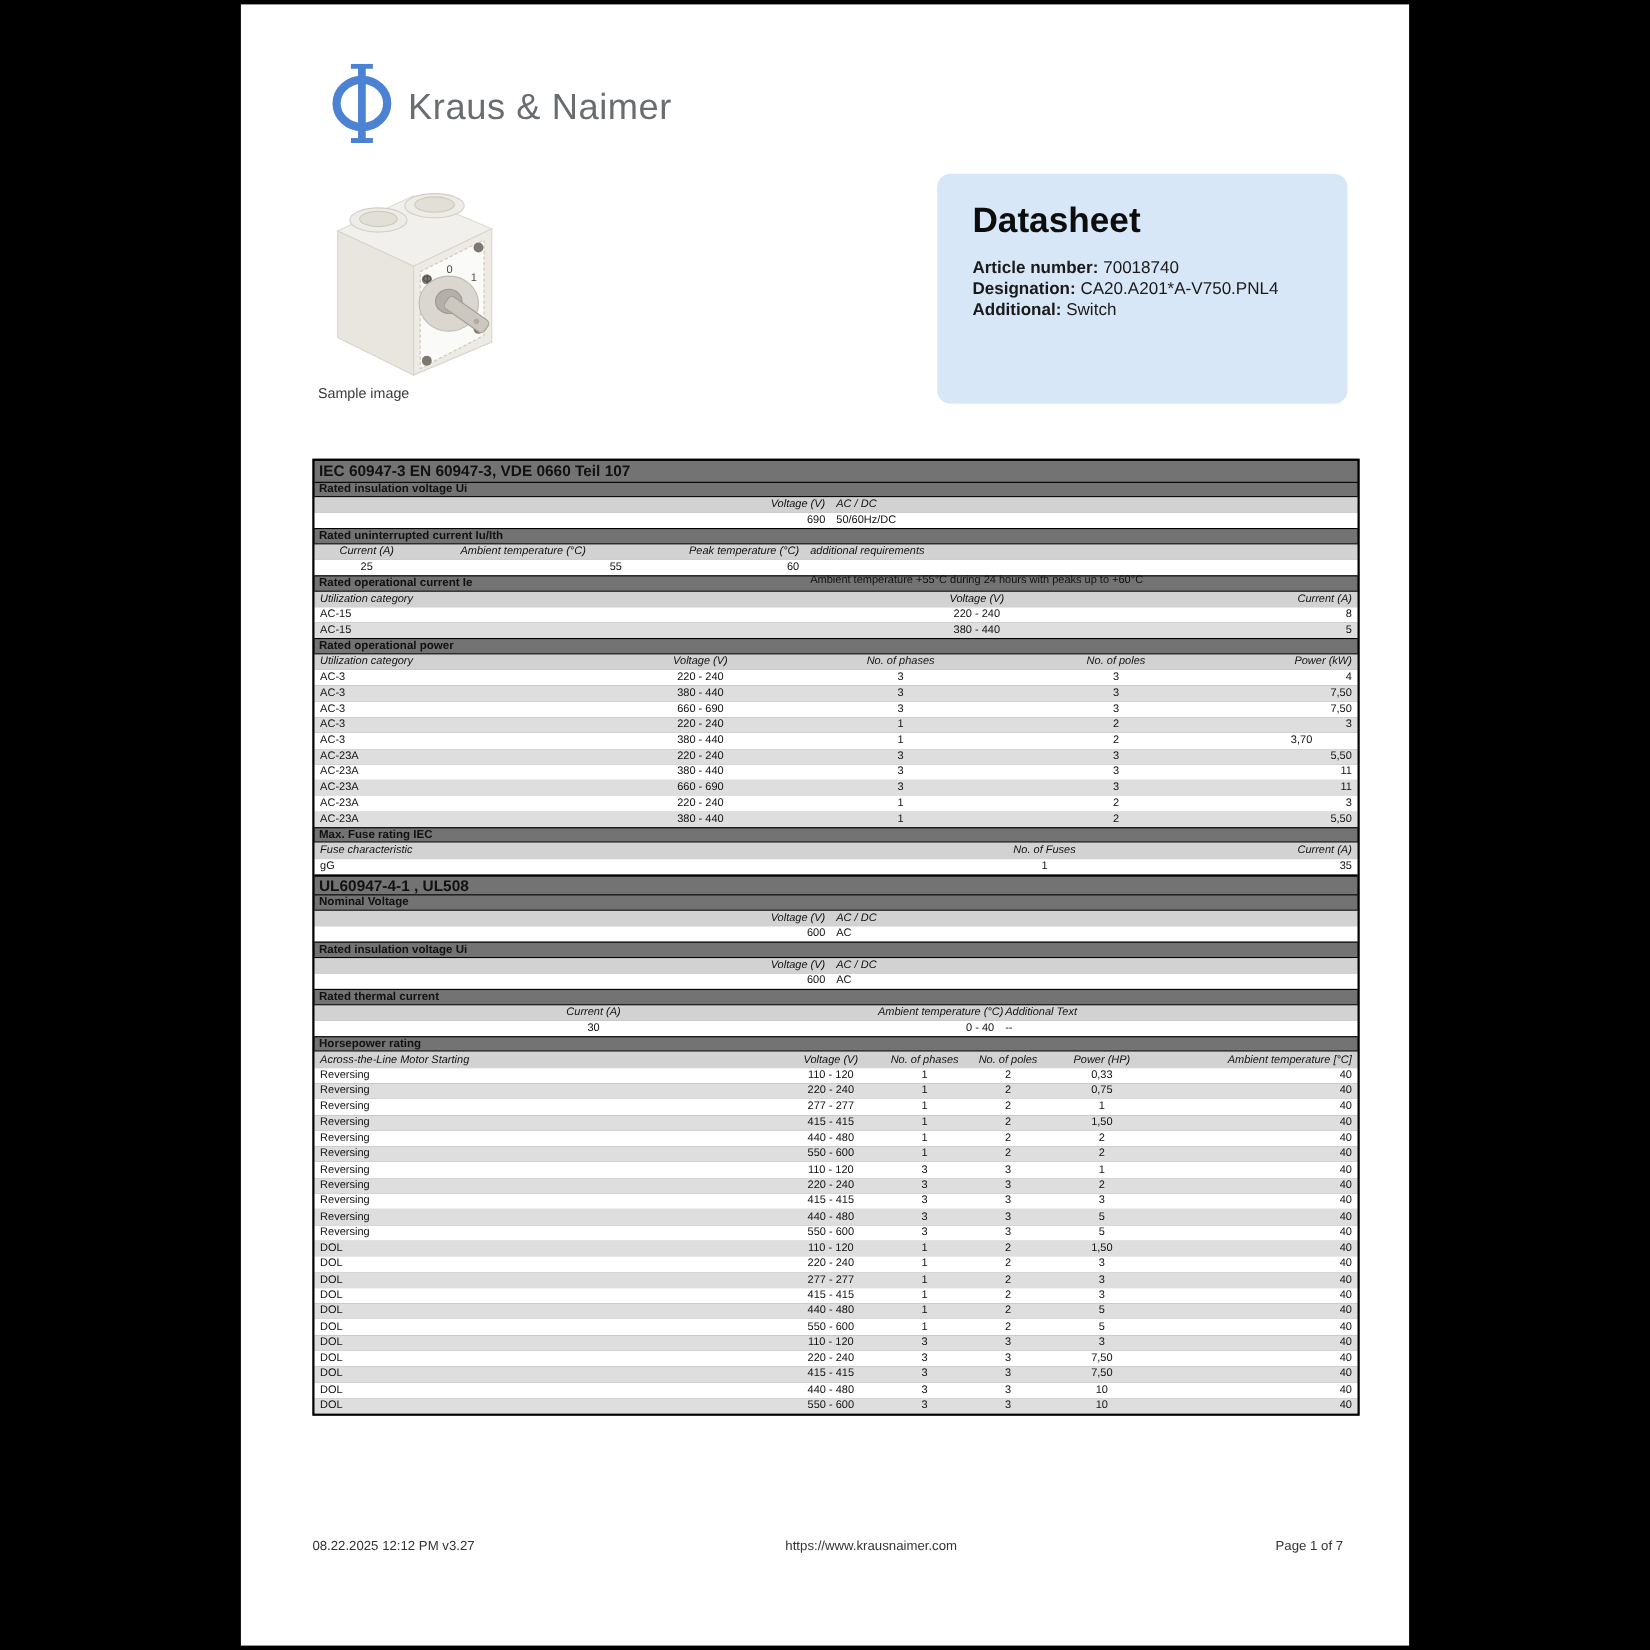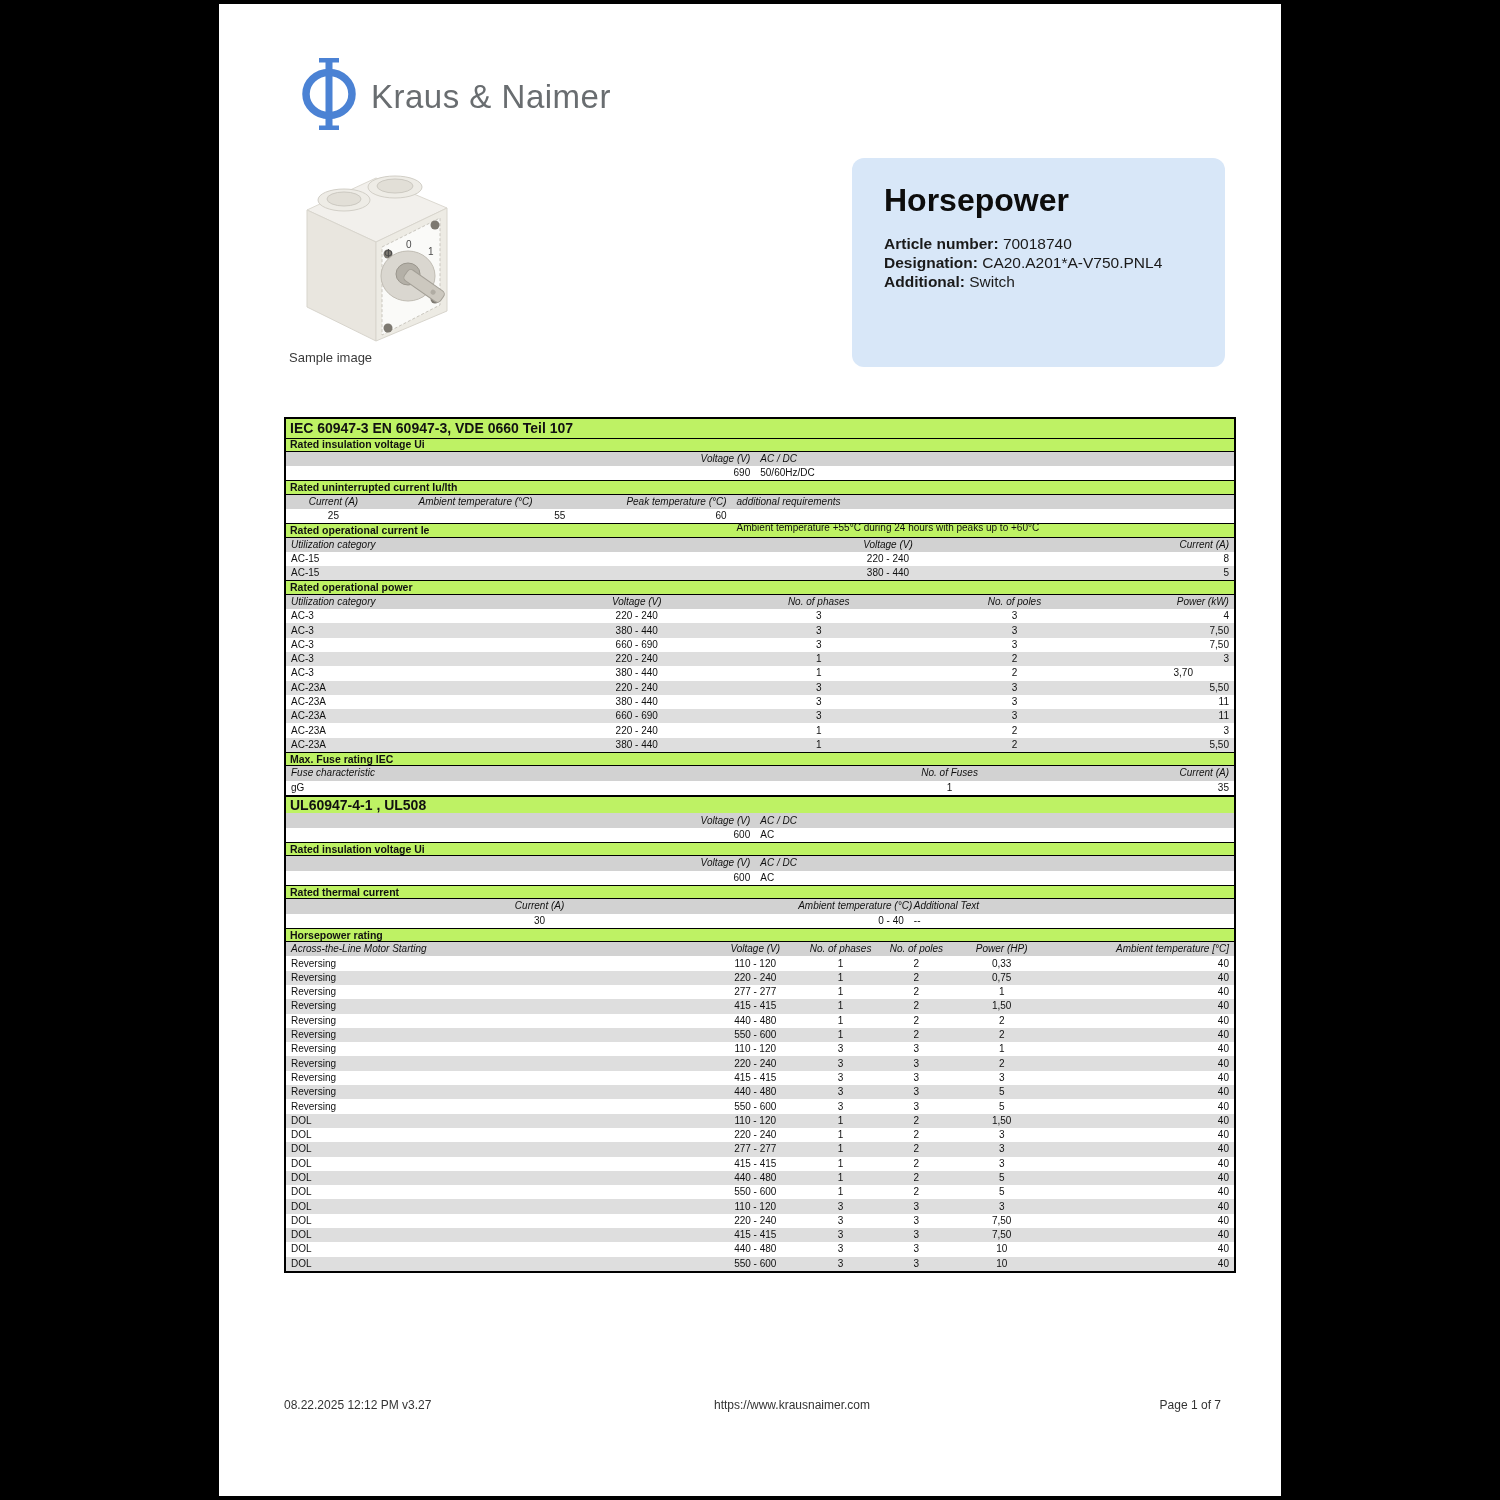--- a/index.html
+++ b/index.html
@@ -18,21 +18,21 @@
 
   
   .card{position:absolute;left:633px;top:154px;width:373px;height:209px;
         background:#d8e7f8;border-radius:12px;}
   .card-title{margin:24px 0 0 32px;font-size:32px;font-weight:bold;color:#0d0d0d;}
   .fields{margin:15px 0 0 32px;font-size:15.5px;line-height:19px;color:#1a1a1a;}
   .field b{font-weight:bold;}
 
   
   .tbl{position:absolute;left:65px;top:413px;width:948px;border:2px solid #000;
-       background:#bef264;color:#111;}
+       background:#737373;color:#111;}
   .trow{display:flex;align-items:center;height:14.3px;font-size:10px;box-sizing:border-box;
         line-height:1;}
   .row-title{height:18.5px;font-weight:bold;font-size:14px;border-top:2px solid #000;
              padding-left:4px;}
   .tbl .trow:first-child{border-top:none;}
   .row-sub{font-weight:bold;font-size:10.5px;border-top:1.5px solid #000;
            border-bottom:1.5px solid #000;padding-left:4px;}
   .row-hdr{background:#d2d2d2;font-style:italic;}
   .row-shade{background:#dedede;}
   .row-plain{background:#fff;}
@@ -81,21 +81,21 @@
       <rect x="119" y="110" width="44" height="13" rx="4" fill="#ccc8bf" stroke="#a39f96" stroke-width="1"></rect>
       <circle cx="152" cy="116.5" r="2.5" fill="#b0aca3"></circle>
     </g>
     <text x="97" y="99" font-size="11" fill="#4a4a4a">Φ</text>
     <text x="119" y="90" font-size="10" fill="#4a4a4a">0</text>
     <text x="141" y="97" font-size="10" fill="#4a4a4a">1</text>
   </svg>
   <div class="caption">Sample image</div>
 
   <div class="card">
-    <div class="card-title">Horsepower</div>
+    <div class="card-title">Datasheet</div>
     <div class="fields">
       <div class="field"><b>Article number:</b> <span>70018740</span></div>
       <div class="field"><b>Designation:</b> <span>CA20.A201*A-V750.PNL4</span></div>
       <div class="field"><b>Additional:</b> <span>Switch</span></div>
     </div>
   </div>
 
   <div class="tbl">
       <div class="trow row-title">IEC 60947-3 EN 60947-3, VDE 0660 Teil 107</div>
       <div class="trow row-sub">Rated insulation voltage Ui</div>
@@ -219,20 +219,21 @@
         <div class="tcell a-l" style="width: 52%;">Fuse characteristic</div>
         <div class="tcell a-c" style="width: 36%;">No. of Fuses</div>
         <div class="tcell a-r" style="width: 12%;">Current (A)</div>
       </div>
       <div class="trow row-plain">
         <div class="tcell a-l" style="width: 52%;">gG</div>
         <div class="tcell a-c" style="width: 36%;">1</div>
         <div class="tcell a-r" style="width: 12%;">35</div>
       </div>
       <div class="trow row-title">UL60947-4-1 , UL508</div>
+      <div class="trow row-sub">Nominal Voltage</div>
       <div class="trow row-hdr">
         <div class="tcell a-r" style="width: 49.5%;">Voltage (V)</div>
         <div class="tcell a-l" style="width: 50.5%;">AC / DC</div>
       </div>
       <div class="trow row-plain">
         <div class="tcell a-r" style="width: 49.5%;">600</div>
         <div class="tcell a-l" style="width: 50.5%;">AC</div>
       </div>
       <div class="trow row-sub">Rated insulation voltage Ui</div>
       <div class="trow row-hdr">

